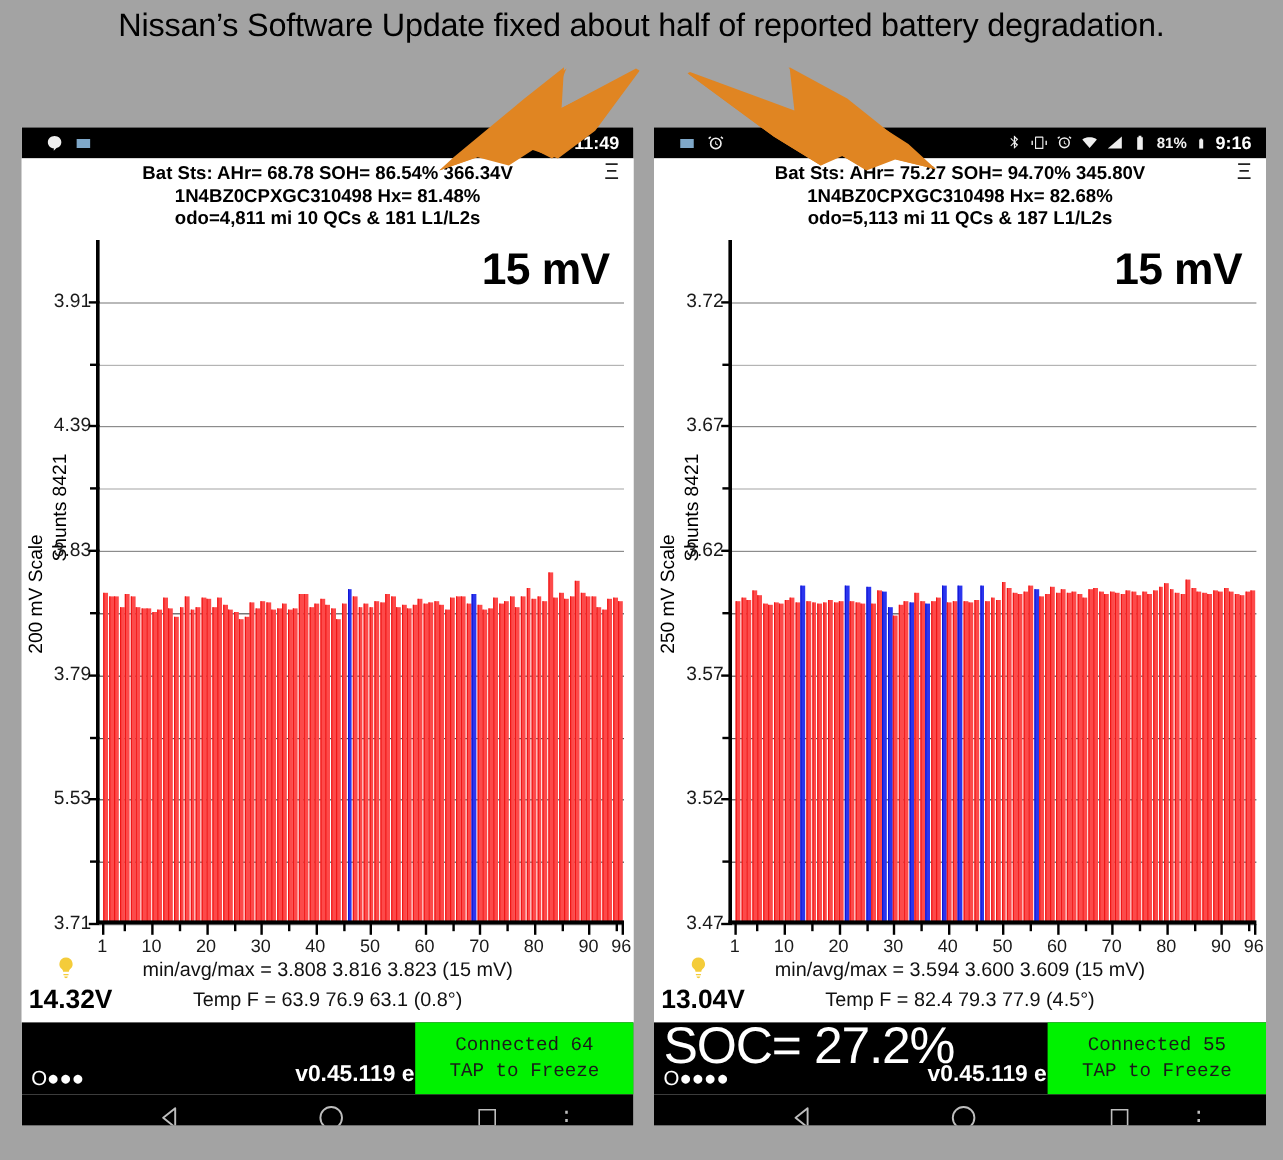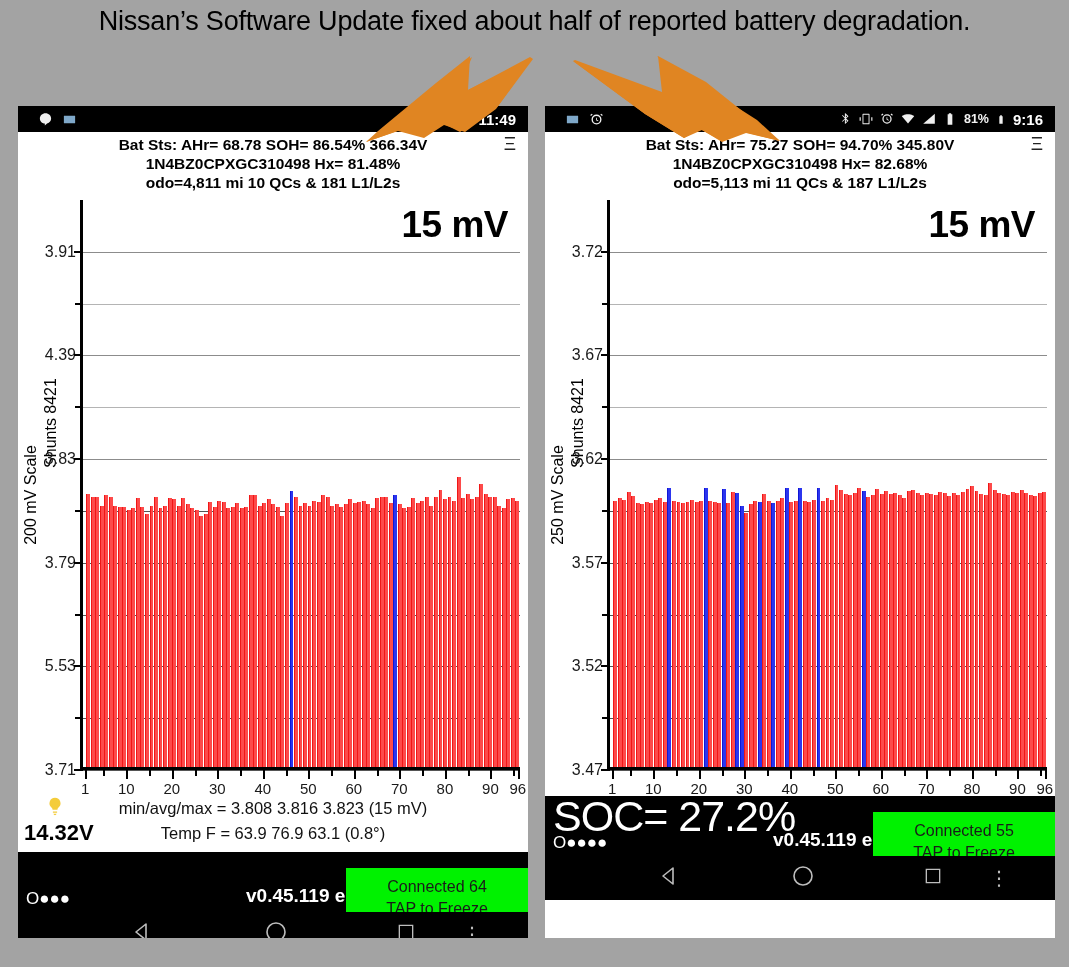--- a/index.html
+++ b/index.html
@@ -265,28 +265,29 @@
   .ver {
     position: absolute;
     left: 228px; top: 33px;
     font-size: 19px;
     font-weight: bold;
     color: #fff;
     white-space: nowrap;
   }
   .connbtn {
     position: absolute;
-    right: 0; top: 16px;
+    right: 0; top: 0;
     width: 182px; height: 60px;
     background: #00f200;
     display: flex;
     flex-direction: column;
     align-items: center;
     justify-content: center;
     line-height: 22px;
+    font-family: Liberation Mono, monospace;
   }
   .connbtn div {
     font-size: 16px;
     color: #1a1a1a;
   }
 
   
   .navbar {
     position: relative;
     height: 44px;
@@ -783,20 +784,28 @@
             <div class="xlab" style="left: 30.7292%;">30</div>
             <div class="xlab" style="left: 41.1458%;">40</div>
             <div class="xlab" style="left: 51.5625%;">50</div>
             <div class="xlab" style="left: 61.9792%;">60</div>
             <div class="xlab" style="left: 72.3958%;">70</div>
             <div class="xlab" style="left: 82.8125%;">80</div>
             <div class="xlab" style="left: 93.2292%;">90</div>
             <div class="xlab" style="left: 99.4792%;">96</div>
           </div>
         </div>
+        <div class="stats">
+          <div class="stat-line">min/avg/max = 3.594 3.600 3.609  (15 mV)</div>
+          <div class="stat-line">Temp F = 82.4  79.3  77.9  (4.5°)</div>
+          <div class="bulb"><svg width="22" height="30" viewBox="0 0 24 24" fill="#f4cc3a">
+              <path d="M12 2a6 6 0 00-3.6 10.8c.6.5.9 1.1.9 1.8v.4h5.4v-.4c0-.7.3-1.3.9-1.8A6 6 0 0012 2zm-2.3 15h4.6v1.2H9.7V17zm.6 2.4h3.4c-.2.9-.9 1.6-1.7 1.6s-1.5-.7-1.7-1.6z"></path>
+            </svg></div>
+          <div class="packv">13.04V</div>
+        </div>
         <div class="footer">
           <div class="soc">SOC= 27.2%</div>
           <div class="dots">O●●●●</div>
           <div class="ver">v0.45.119 en</div>
           <div class="connbtn">
             <div>Connected 55</div>
             <div>TAP to Freeze</div>
           </div>
         </div>
         <div class="navbar">

